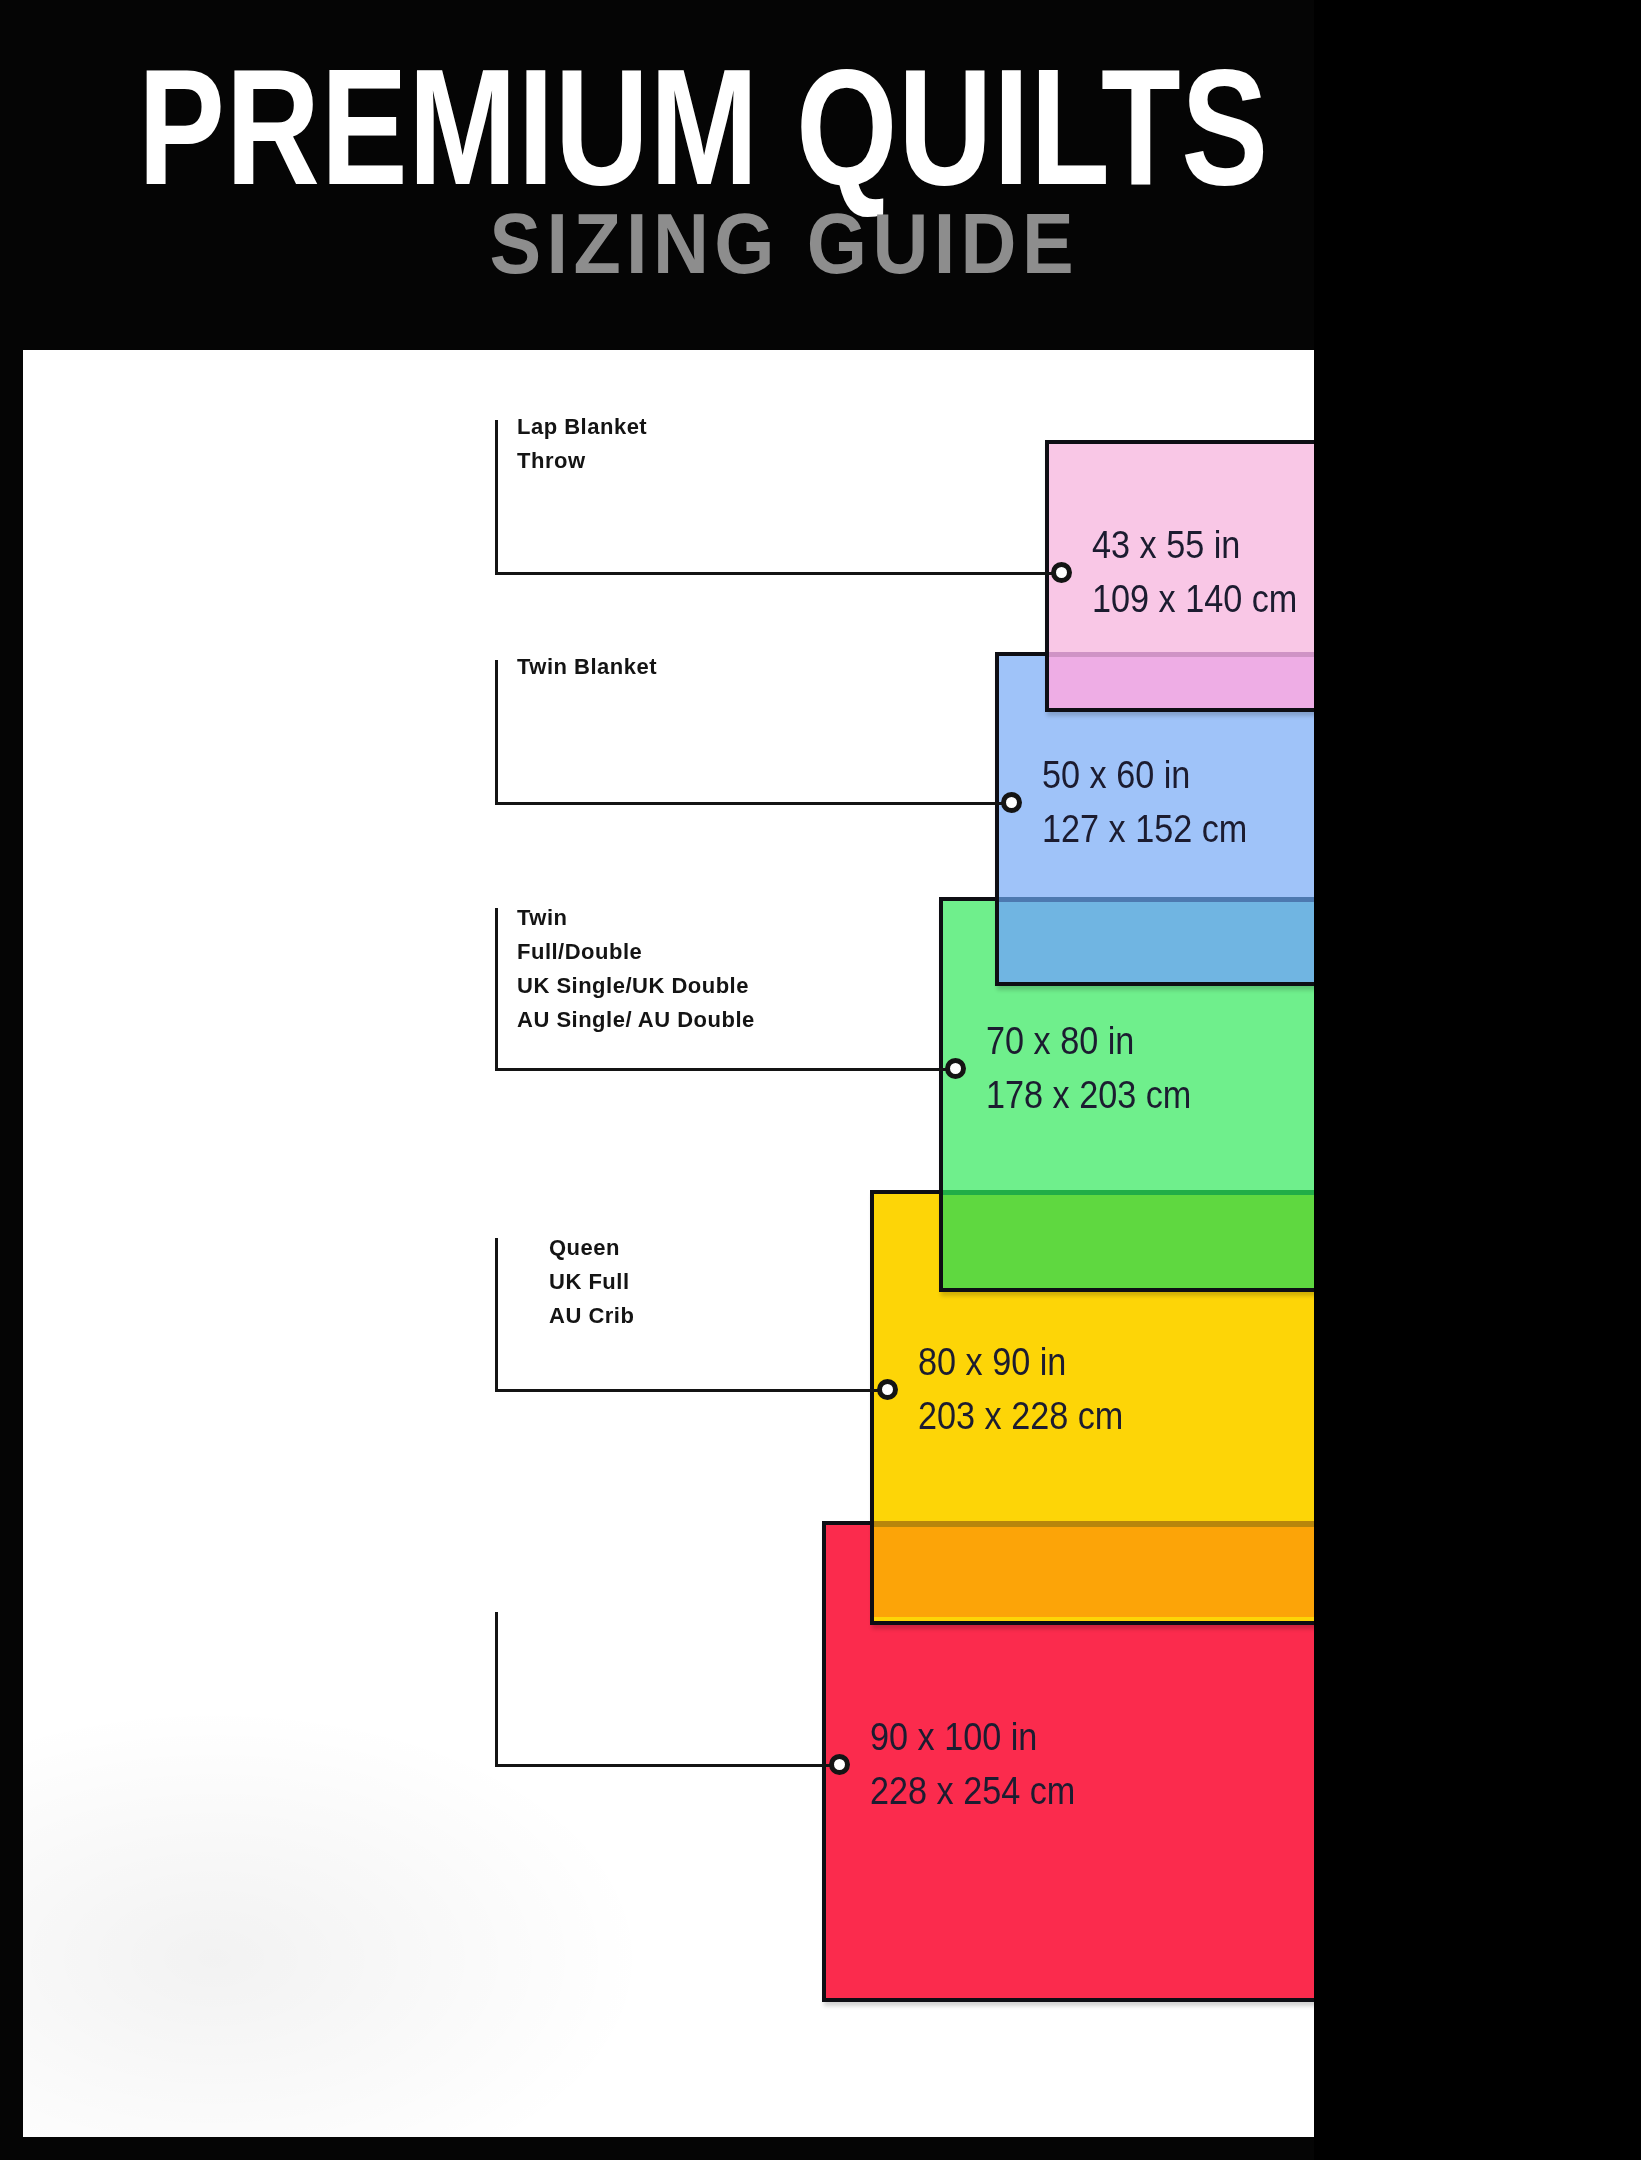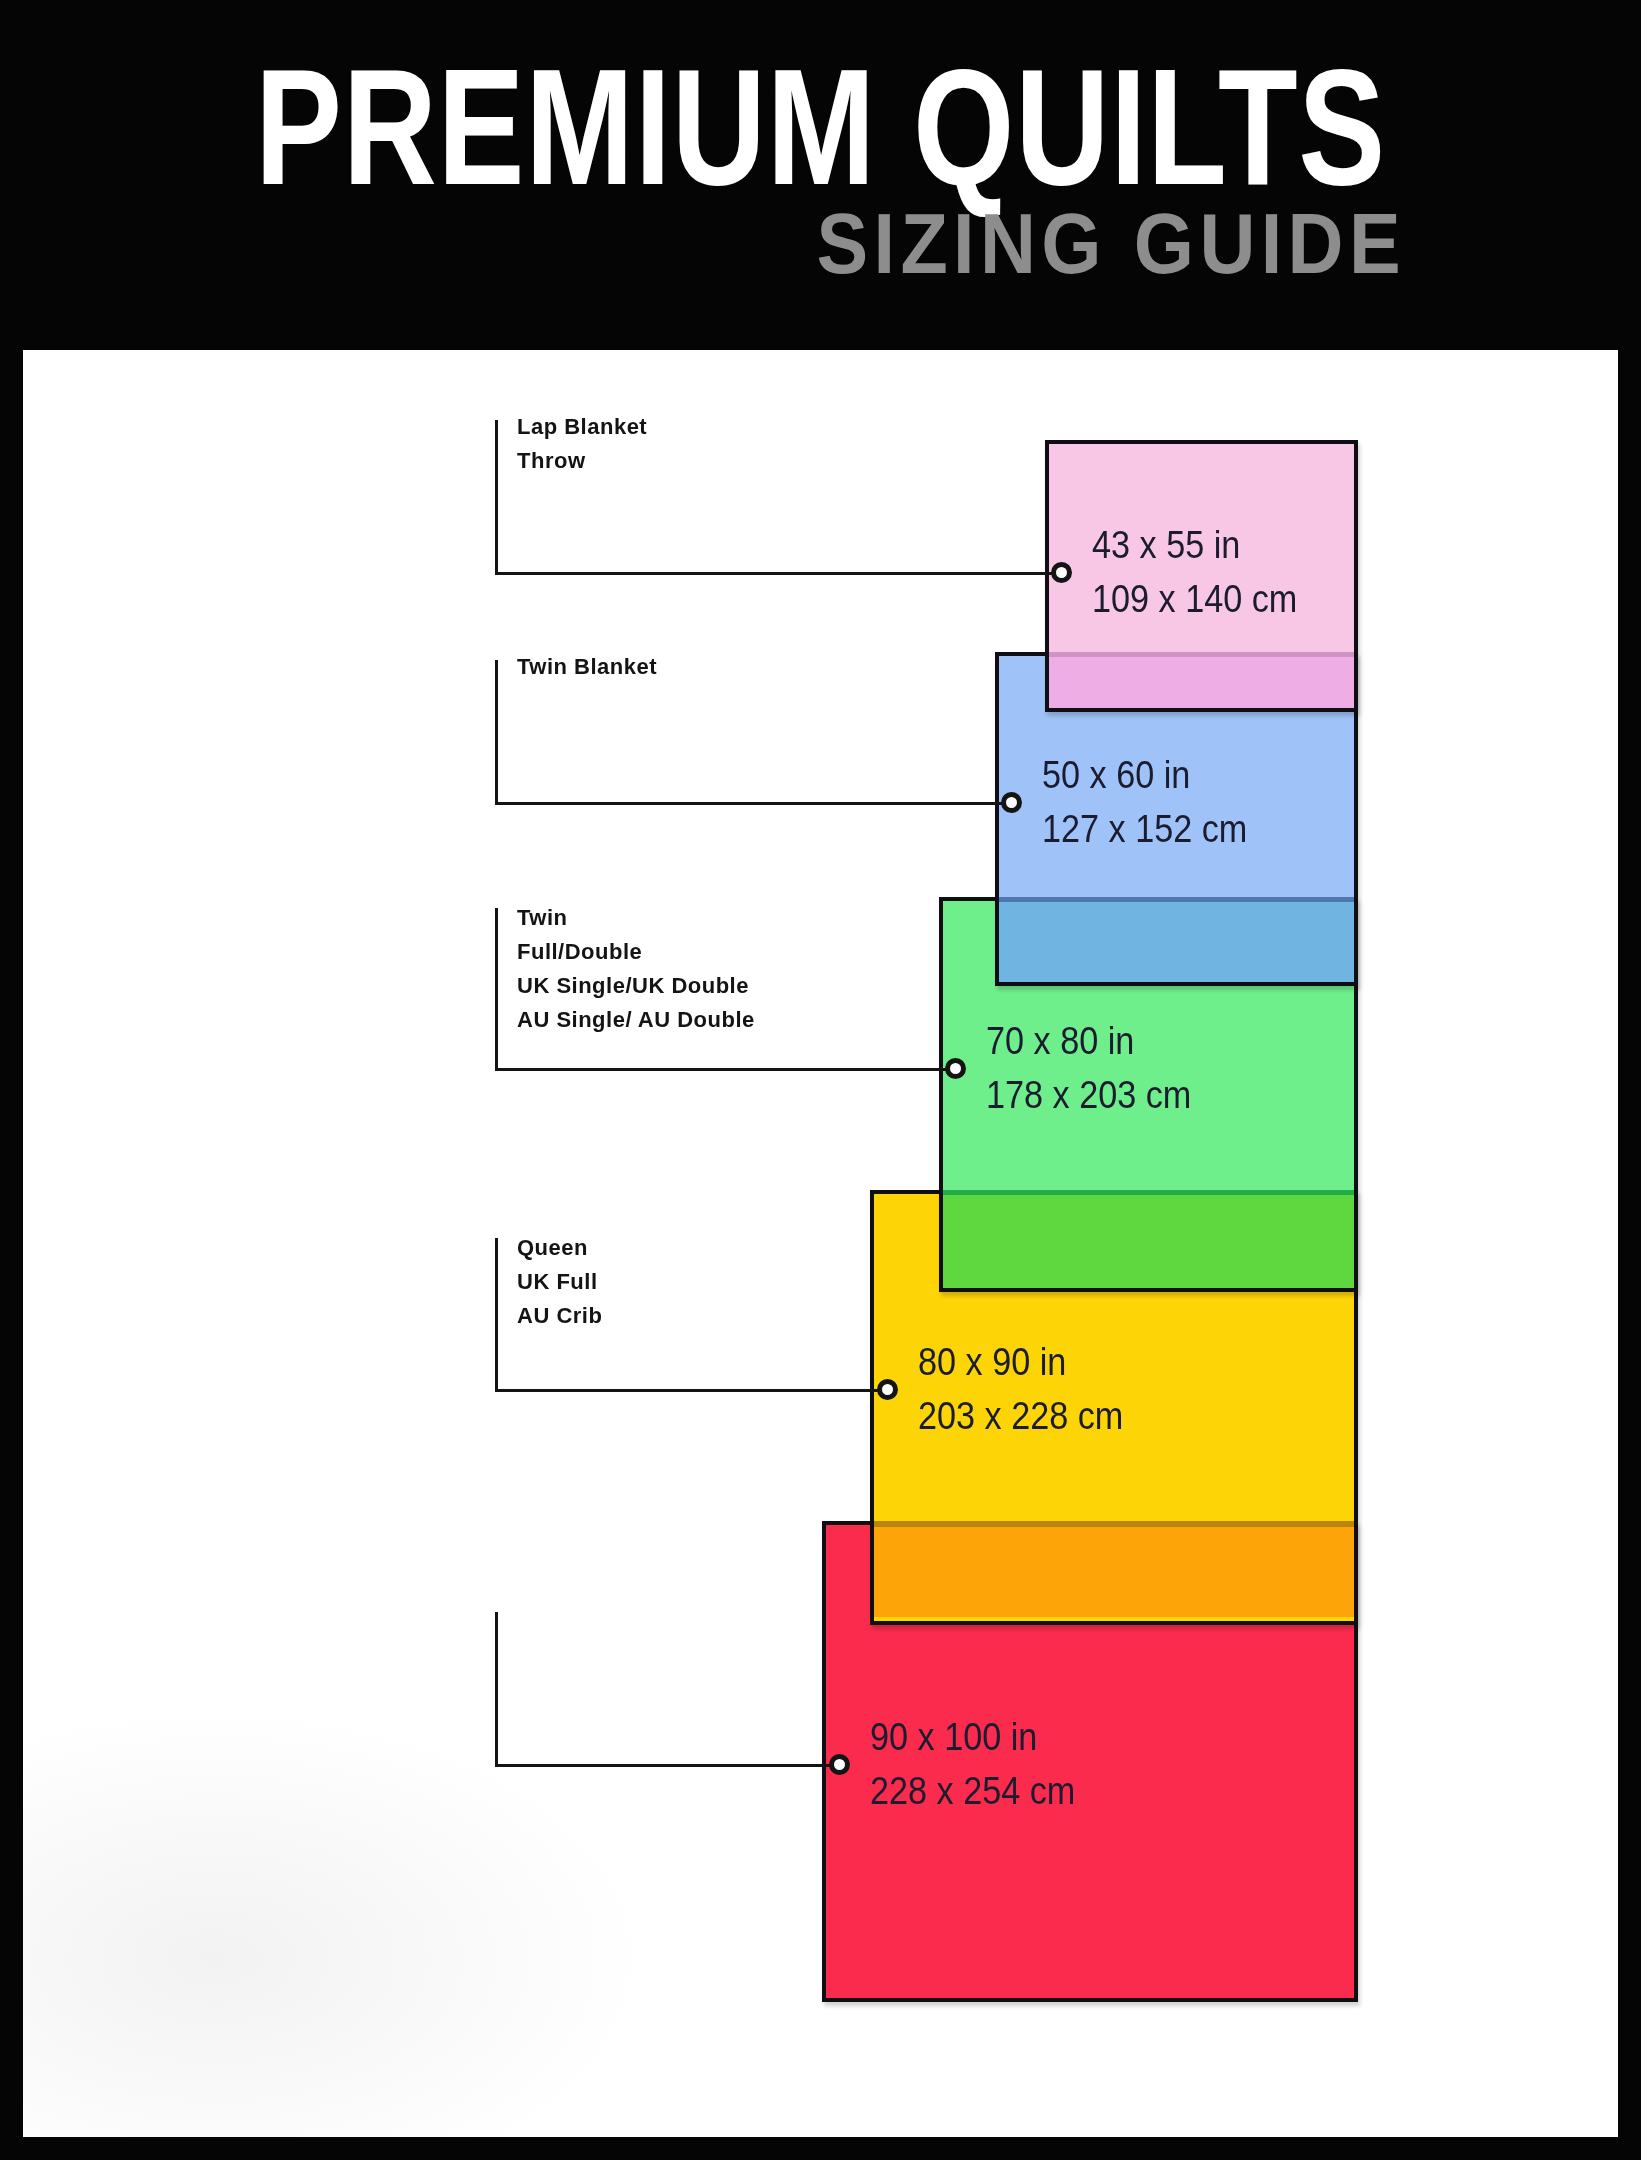--- a/index.html
+++ b/index.html
@@ -1,21 +1,22 @@
 <!DOCTYPE html>
 <html><head>
 <meta charset="utf-8">
 <style>
   html,body{margin:0;padding:0;background:#000;}
   #page{
     position:relative;
-    width:1641px;height:2160px;
+    width:1305px;height:2160px;
     background:#050505;
     overflow:hidden;
     font-family:"Liberation Sans", sans-serif;
+    padding-left:9px;
   }
   
   .panel{
     position:absolute;left:23px;top:350px;width:1595px;height:1787px;
     background:
       radial-gradient(ellipse 620px 360px at 12% 90%, rgba(0,0,0,0.05), rgba(0,0,0,0) 70%),
       #ffffff;
   }
   
   .title{
@@ -72,21 +73,21 @@
   .d-king {left:829px; top:1754px;}
   
   .lbl{
     position:absolute;left:517px;z-index:70;
     font-size:22px;line-height:34px;font-weight:bold;
     color:#141414;letter-spacing:0.5px;white-space:nowrap;
   }
   .l-lap  {top:410px;}
   .l-throw{top:650px;}
   .l-twin {top:901px;}
-  .l-queen{top:1231px;}
+  .l-queen{top:1231px;margin-left:32px;}
   .l-king {top:1606px;}
   
   .dim{
     position:absolute;z-index:70;
     font-size:38px;line-height:54px;font-weight:normal;
     color:#1c1c30;white-space:nowrap;
     transform:scaleX(0.9);transform-origin:left top;
   }
   .dm-lap  {left:1092px;top:518px;}
   .dm-throw{left:1042px;top:748px;}

